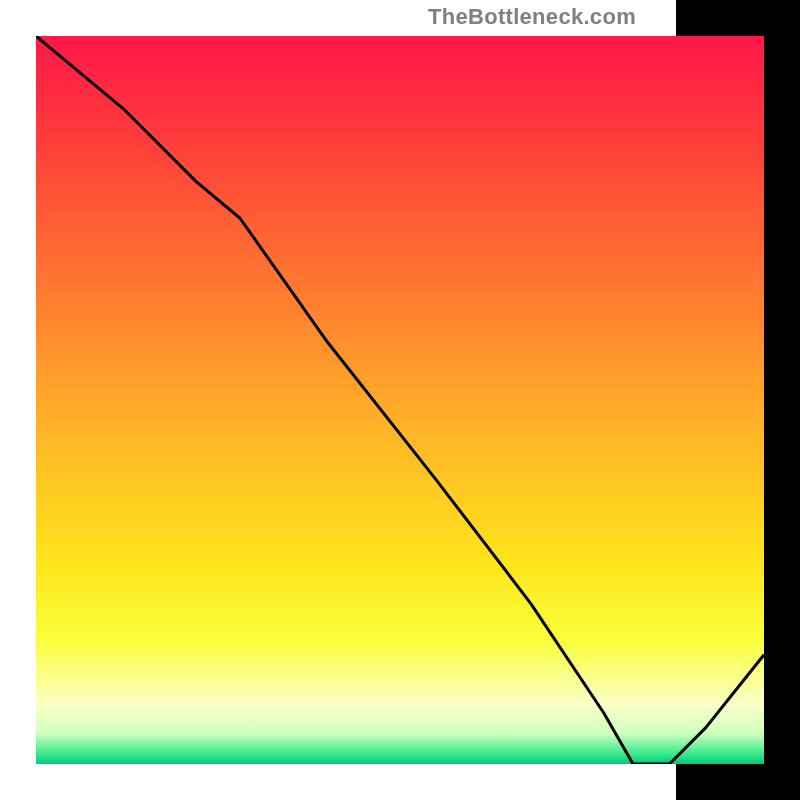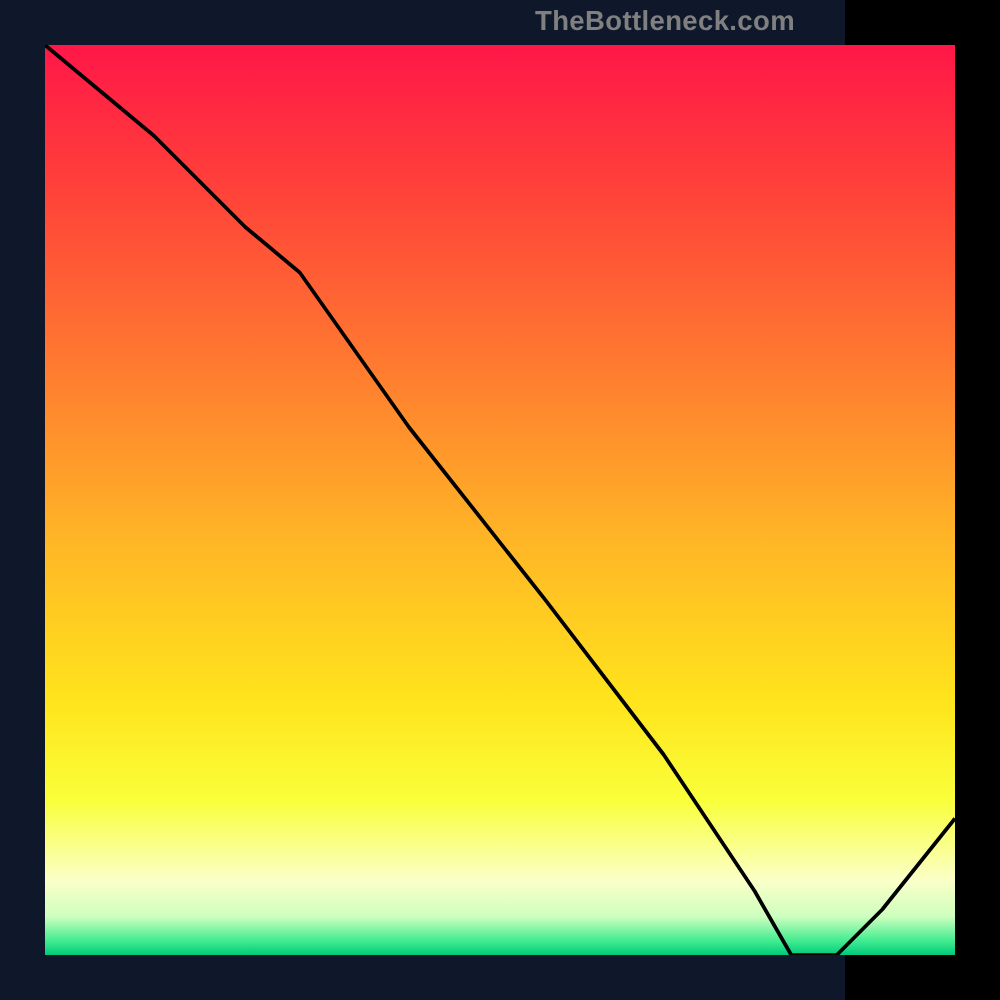--- a/index.html
+++ b/index.html
@@ -1,20 +1,20 @@
 <!DOCTYPE html>
 <html><head>
 <meta charset="utf-8">
 <style>
   * { margin: 0; padding: 0; box-sizing: border-box; }
   html, body { width: 800px; height: 800px; background: #000; overflow: hidden; }
   .frame {
     position: absolute;
     left: 0; top: 0; width: 676px; height: 800px;
-    background: #0f172a;
+    background: #ffffff;
   }
   .plot-area {
     position: absolute;
     left: 36px; top: 36px;
     width: 728px; height: 728px;
     overflow: hidden;
   }
   .attrib {
     position: absolute;
     top: 6px; right: 40px;

